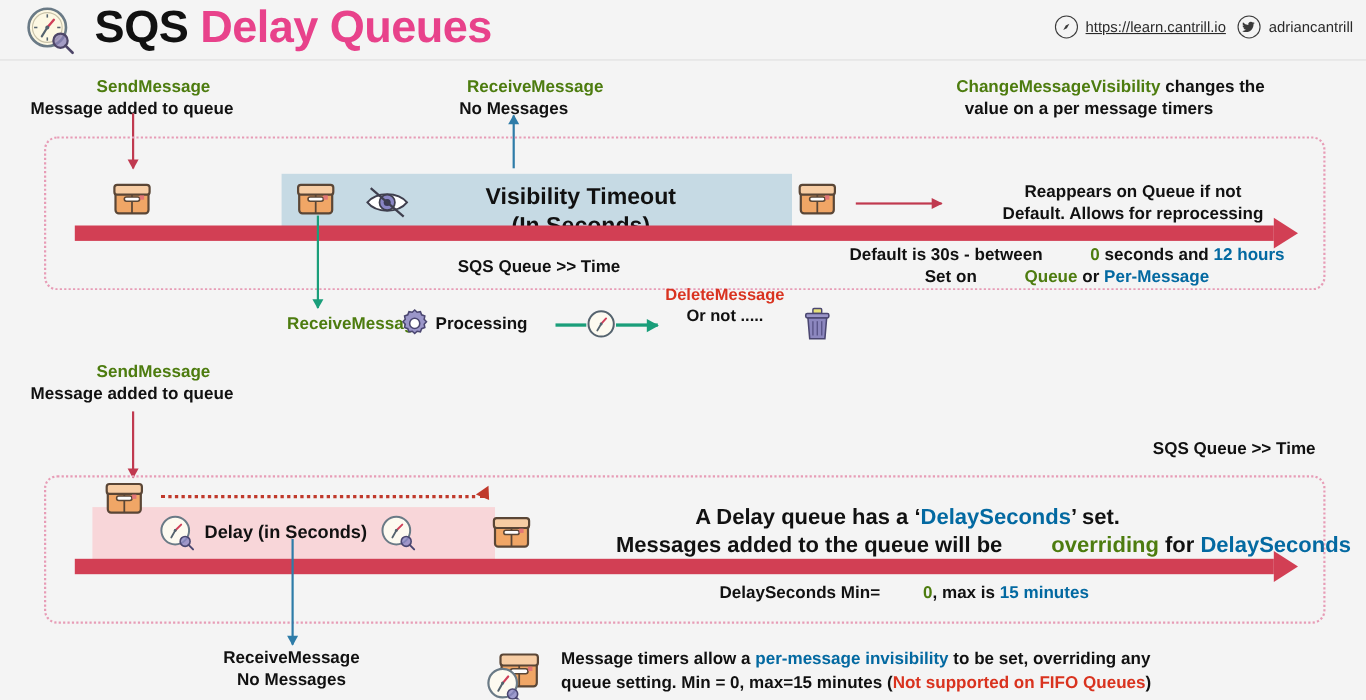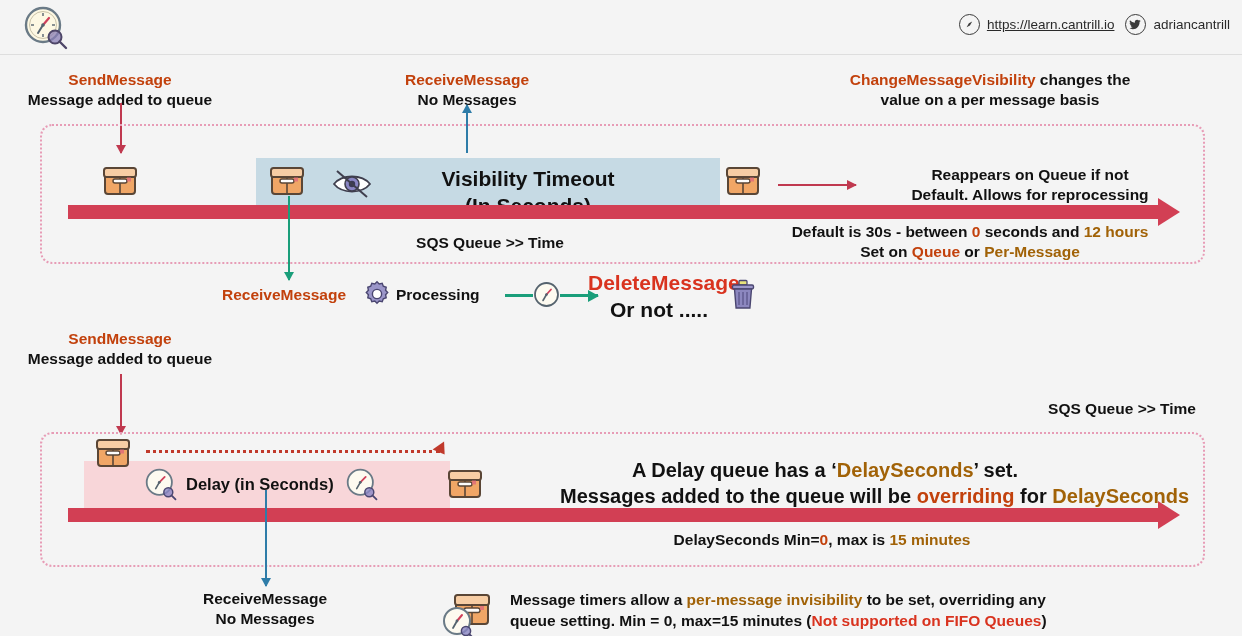--- a/index.html
+++ b/index.html
@@ -33,22 +33,22 @@
   }
   .hdr-handle { font-size: 13.5px; color: #2a2a2a; white-space: nowrap; }
   .circ-ico {
     width: 21px; height: 21px; border-radius: 50%;
     border: 1.6px solid #3a3a3a; display: flex; align-items: center;
     justify-content: center; flex: 0 0 auto;
   }
 
   
   .lbl { position: absolute; font-weight: bold; color: #111; line-height: 1.28; white-space: nowrap; }
-  .pk { color: #c2410c; }
-  .pk2 { color: #a16207; }
+  .pk { color: #4d7c0f; margin-left: 39px; }
+  .pk2 { color: #0369a1; }
   .rd { color: #d9331f; }
   .ctr { text-align: center; }
 
   
   .panel {
     position: absolute;
     border: 2px dotted #e79cb6;
     border-radius: 12px;
     background: transparent;
   }
@@ -113,20 +113,23 @@
         <line x1="21" y1="33" x2="21" y2="30" stroke="#55636e" stroke-width="1.4"></line>
         <line x1="9" y1="21" x2="12" y2="21" stroke="#55636e" stroke-width="1.4"></line>
         <line x1="21" y1="21" x2="27" y2="14" stroke="#d0405a" stroke-width="2.2" stroke-linecap="round"></line>
         <line x1="21" y1="21" x2="16" y2="29" stroke="#55636e" stroke-width="2" stroke-linecap="round"></line>
         <circle cx="21" cy="21" r="1.8" fill="#55636e"></circle>
         <circle cx="33" cy="33" r="6.5" fill="#8a7fb5" fill-opacity="0.75" stroke="#4e4668" stroke-width="2"></circle>
         <line x1="37.5" y1="37.5" x2="44" y2="44" stroke="#4e4668" stroke-width="2.4" stroke-linecap="round"></line>
       </svg>
     </div>
 
+    <div class="hdr-title">
+      <span>SQS </span><span class="pink">Delay Queues</span>
+    </div>
 
     <div class="hdr-right">
       <div class="hdr-link">
         <span class="circ-ico">
           <svg width="13" height="13" viewBox="0 0 13 13">
             <polygon points="9.2,3.5 6.9,7.6 3.6,9.3 5.9,5.2" fill="#3a3a3a"></polygon>
           </svg>
         </span>
         <span class="hdr-link-text">https://learn.cantrill.io</span>
       </div>
@@ -146,21 +149,21 @@
     <span>Message added to queue</span>
   </div>
 
   <div class="lbl ctr" style="left:372px; top:70px; width:190px; font-size:15.5px;">
     <span class="pk">ReceiveMessage</span><br>
     <span>No Messages</span>
   </div>
 
   <div class="lbl ctr" style="left:790px; top:70px; width:400px; font-size:15.5px;">
     <span class="pk">ChangeMessageVisibility</span><span> changes the</span><br>
-    <span>value on a per message basis</span>
+    <span>value on a per message timers</span>
   </div>
 
   <div class="vline" style="left:120px; top:103px; height:50px;">
     <div class="shaft" style="background:#c0394f;"></div>
     <div class="arrow-dn" style="border-top:9px solid #c0394f;"></div>
   </div>
 
   <div class="vline" style="left:466px; top:105px; height:48px;">
     <div class="shaft" style="background:#2e7ca8;"></div>
     <div class="arrow-up" style="border-bottom:9px solid #2e7ca8;"></div>
@@ -265,21 +268,21 @@
       <line x1="13.5" y1="13.5" x2="18" y2="8.5" stroke="#d0405a" stroke-width="1.8" stroke-linecap="round"></line>
       <line x1="13.5" y1="13.5" x2="10" y2="19.5" stroke="#55636e" stroke-width="1.6" stroke-linecap="round"></line>
       <circle cx="13.5" cy="13.5" r="1.3" fill="#55636e"></circle>
     </svg>
   </div>
   <div class="hline" style="left:560px; top:294px; width:38px;">
     <div class="shaft" style="background:#1a9e7a; height:3px;"></div>
     <div class="arrow-rt" style="border-left:11px solid #1a9e7a; border-top-width:6px; border-bottom-width:6px; top:-4.5px;"></div>
   </div>
 
-  <div class="lbl ctr" style="left:588px; top:270px; width:142px; font-size:21px;">
+  <div class="lbl ctr" style="left:588px; top:259px; width:142px; font-size:15px;">
     <span class="rd">DeleteMessage</span><br>
     <span>Or not .....</span>
   </div>
 
   <div class="icon" style="left:730px; top:280px;">
     <svg width="26" height="30" viewBox="0 0 26 30">
       <rect x="9" y="0.5" width="8" height="4.5" rx="1" fill="#e7e27a" stroke="#4a4670" stroke-width="1.3"></rect>
       <rect x="2.5" y="5" width="21" height="4" rx="1.4" fill="#9b96c9" stroke="#4a4670" stroke-width="1.4"></rect>
       <path d="M4.5 9 h17 l-1.6 19 h-13.8 z" fill="#8c87bf" stroke="#4a4670" stroke-width="1.4"></path>
       <line x1="9" y1="12" x2="9" y2="25" stroke="#5b568a" stroke-width="1.3"></line>

